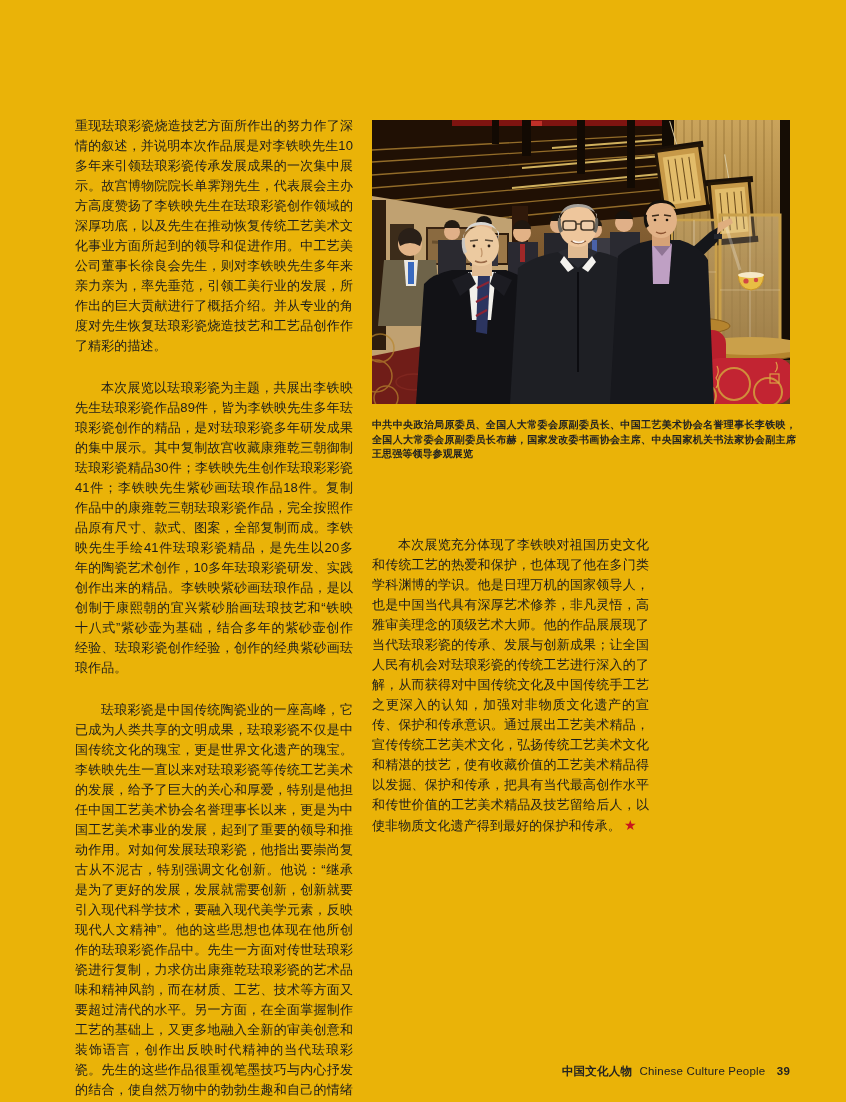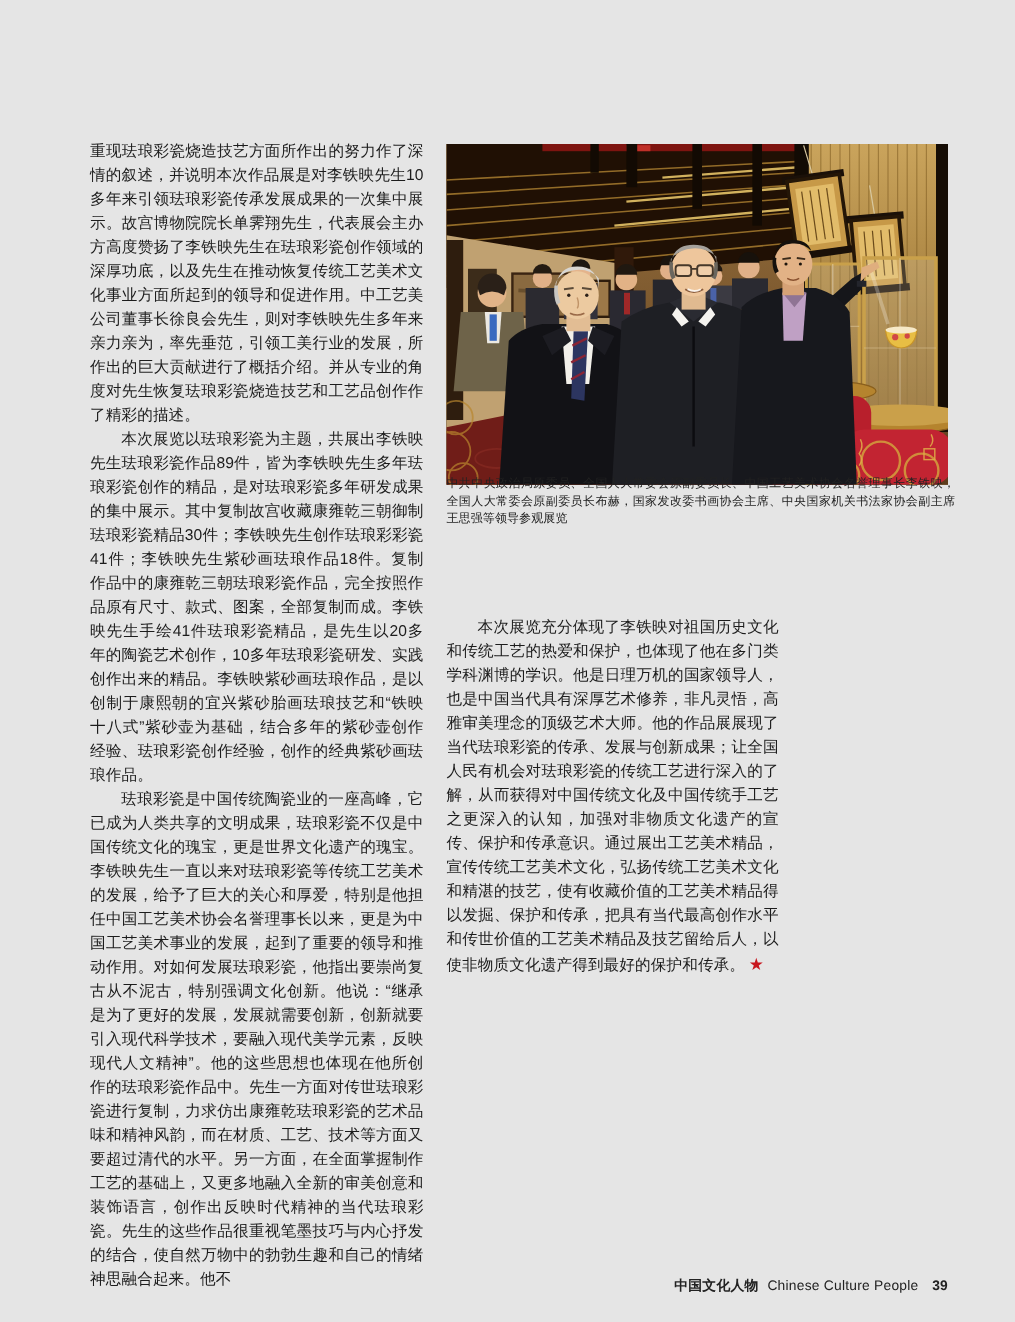--- a/index.html
+++ b/index.html
@@ -1,29 +1,29 @@
 <!DOCTYPE html>
 <html><head>
 <meta charset="utf-8">
 <style>
   html,body{margin:0;padding:0;background:#ffffff;}
   .page{
-    position:relative;width:846px;height:1102px;background:#e5e5e5;overflow:hidden;
+    position:relative;width:846px;height:1102px;background:#eab308;overflow:hidden;
     font-family:"Liberation Sans","DejaVu Sans",sans-serif;color:#1c1c1c;
   }
   .col{position:absolute;text-align:justify;text-justify:inter-ideograph;
        font-size:13px;line-height:20px;letter-spacing:0.1px;color:#1c1c1c;}
   .col p{margin:0;}
-  .col p.indent{text-indent:2em;}
+  .col p.indent{text-indent:2em;margin-top:22px;}
   .col-left{left:75px;top:116px;width:278px;}
   .col-right{left:372px;top:513px;width:277px;}
   .photo-wrap{position:absolute;left:372px;top:120px;width:418px;height:284px;background:#6b4a24;}
   .photo-wrap svg{display:block;width:100%;height:100%;}
-  .caption{position:absolute;left:372px;top:397px;width:424px;
-           font-size:10px;line-height:14.5px;font-weight:normal;color:#222;
+  .caption{position:absolute;left:372px;top:418px;width:424px;
+           font-size:10px;line-height:14.5px;font-weight:bold;color:#222;
            text-align:justify;letter-spacing:0.1px;}
   .end-star{color:#c8161e;font-size:14px;margin-left:3px;letter-spacing:0;}
   .footer{position:absolute;top:1064px;right:56px;font-size:11.5px;color:#222;
           white-space:nowrap;letter-spacing:0.2px;text-align:right;}
   .footer .zh{font-weight:600;}
   .footer .en{font-weight:400;margin-left:4px;}
   .footer .num{font-weight:bold;margin-left:8px;}
 </style>
 </head>
 <body>

